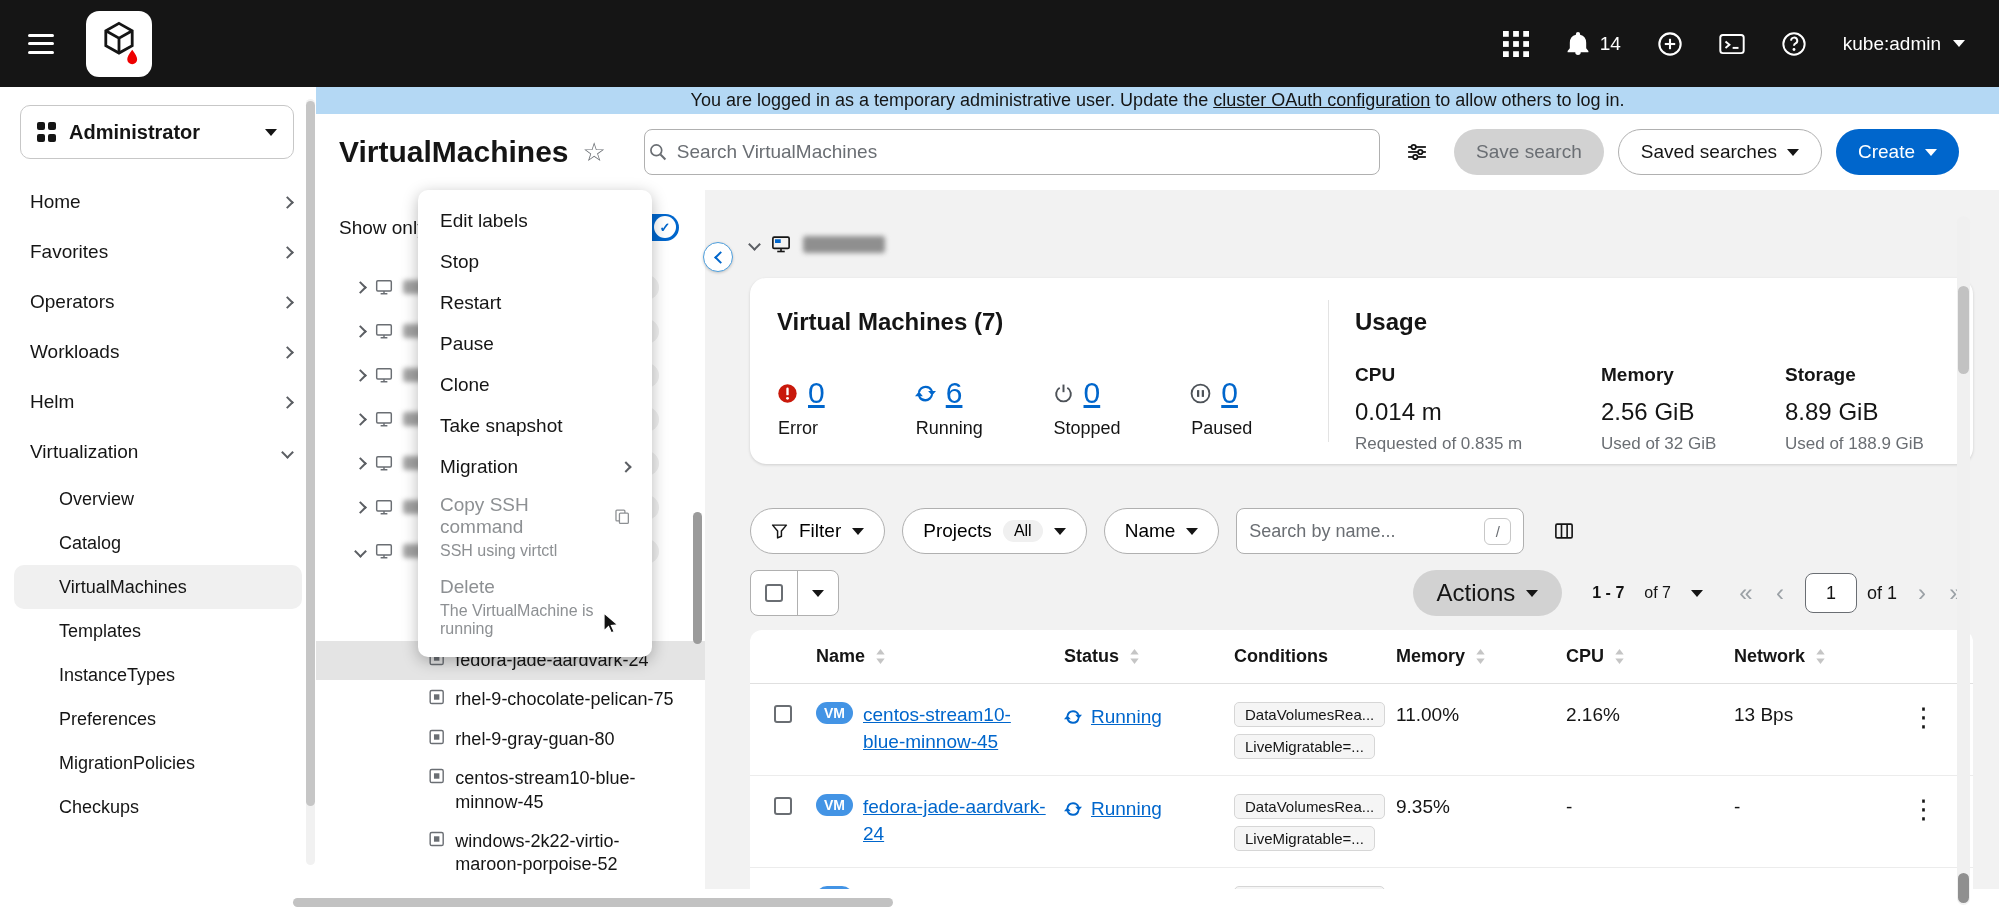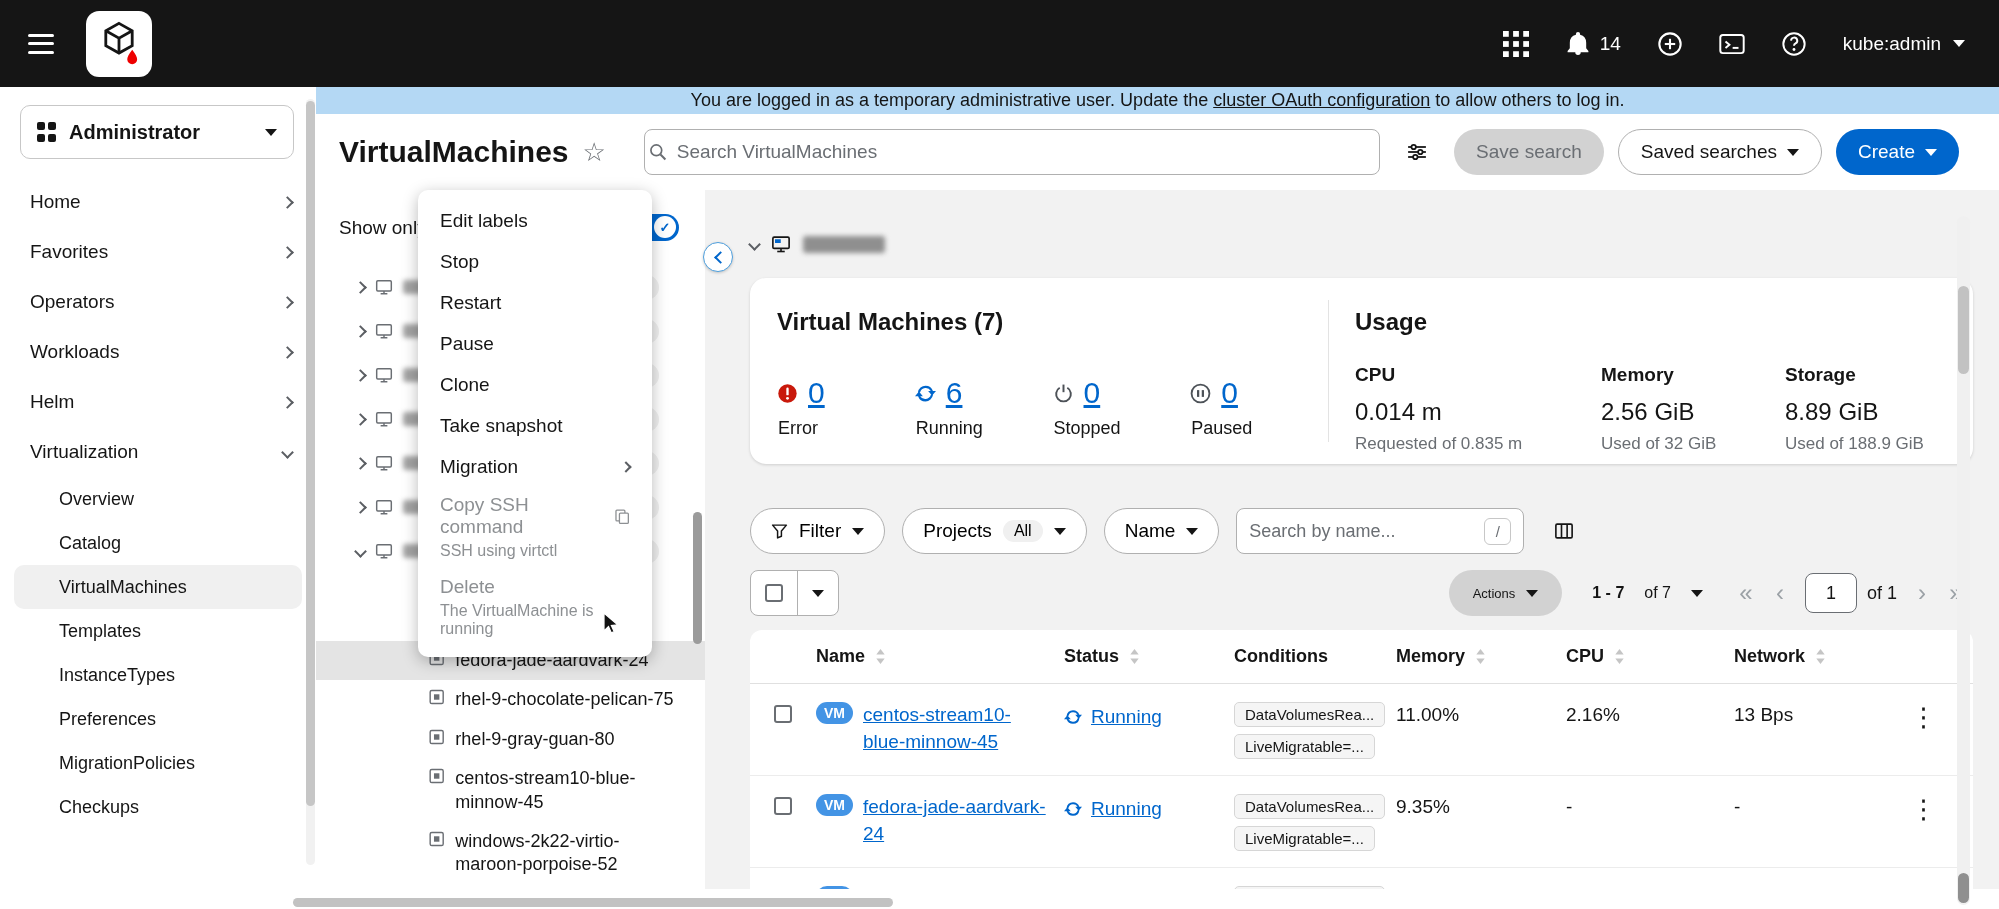--- a/index.html
+++ b/index.html
@@ -120,21 +120,21 @@
 .kbd{width:27px;height:27px;border:1px solid #c7c7c7;border-radius:6px;display:flex;align-items:center;
   justify-content:center;font-size:15px;color:#6a6e73;flex-shrink:0}
 
 
 .actions-bar{margin-top:16px;display:flex;align-items:center}
 .split-btn{height:46px;border:1px solid #b0b0b0;border-radius:8px;background:#fff;display:flex;align-items:center;cursor:pointer}
 .split-btn .half{padding:0 14px;height:100%;display:flex;align-items:center}
 .split-btn .half + .half{border-left:1px solid #b0b0b0}
 .checkbox{width:18px;height:18px;border:2px solid #6a6e73;border-radius:3px;background:#fff;display:inline-block}
 .actions-btn{margin-left:auto;height:46px;background:#d2d2d2;border:none;border-radius:23px;display:inline-flex;
-  align-items:center;gap:11px;padding:12px 24px;font-size:13px;color:#151515;cursor:pointer;font-family:inherit}
+  align-items:center;gap:11px;padding:12px 24px;font-size:24px;color:#151515;cursor:pointer;font-family:inherit}
 .pag-menu{margin-left:30px;display:flex;align-items:center;gap:20px;font-size:16px;cursor:pointer}
 .pag-menu b{font-weight:700}
 .pag-nav{display:flex;align-items:center;margin-left:26px;font-size:24px;color:#9ba1a6}
 .pag-nav .navg{width:34px;text-align:center;cursor:pointer;line-height:1}
 .page-box{width:52px;height:40px;border:1px solid #6a6e73;border-radius:8px;margin:0 8px;text-align:center;
   font-size:18px;font-family:inherit;color:#151515;background:#fff}
 .of-pages{font-size:18px;color:#151515;margin:0 8px 0 2px}
 
 
 .table-card{margin-top:14px;background:#fff;border-radius:12px 12px 0 0;overflow:hidden}

